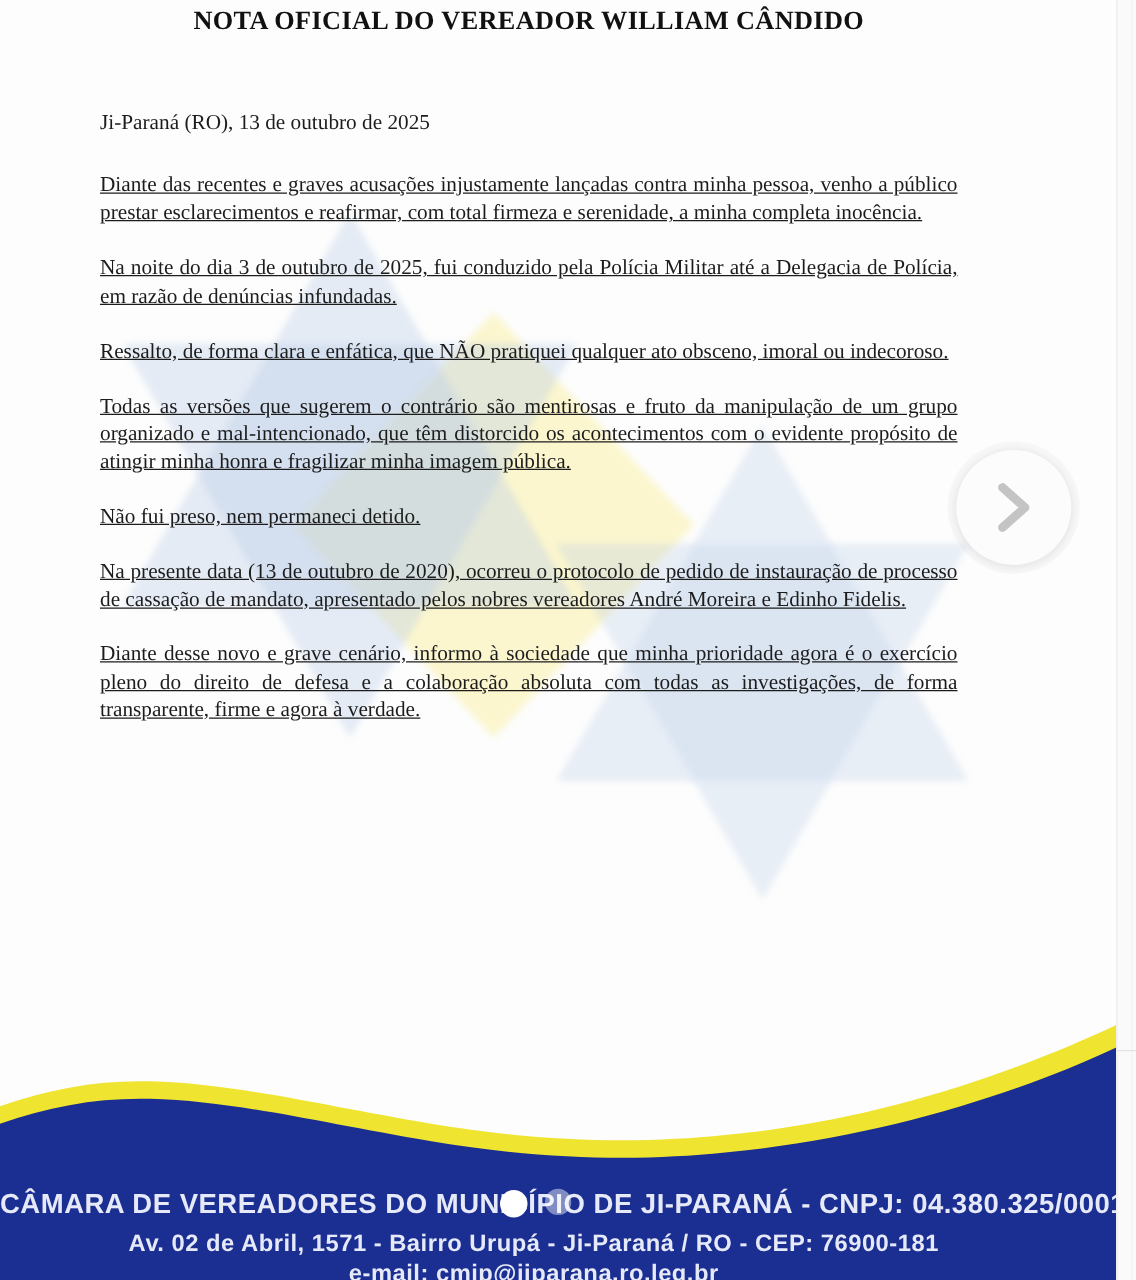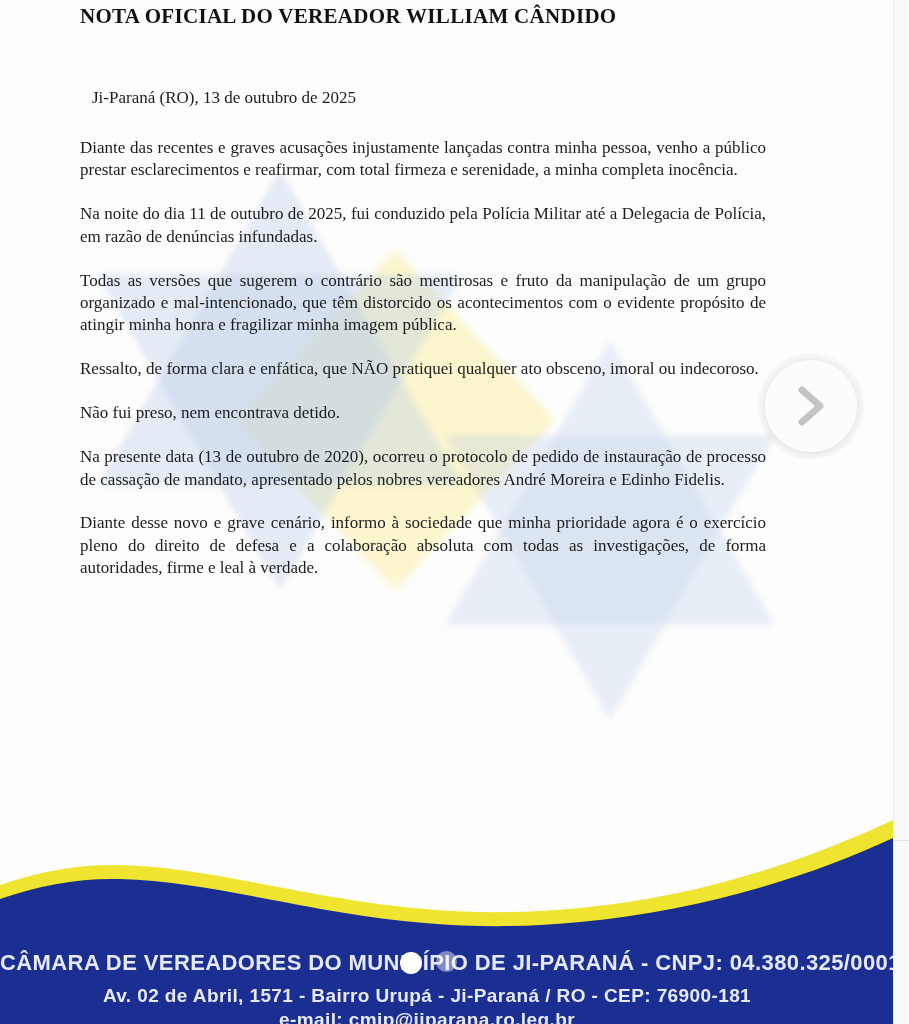--- a/index.html
+++ b/index.html
@@ -16,31 +16,32 @@
   
   .watermark{position:absolute;left:0;top:0;width:893px;height:1024px;filter:blur(3px);}
   
   .doc{
     position:absolute;left:80px;top:0;width:686px;
     color:#1c1c1c;
   }
   .doc-title{
     margin:4px 0 0 0;
     font-size:21px;font-weight:bold;letter-spacing:.3px;
-    white-space:nowrap;
+    text-align:center;white-space:nowrap;
     color:#111;
   }
   .dateline{
-    margin:58px 0 28px 12px;
+    margin:58px 0 28px 0;
     font-size:17px;line-height:22px;
   }
   .doc p{
     margin:0 0 21.5px 0;
     font-size:17px;line-height:22.4px;
     text-align:justify;
+    text-decoration:underline;
   }
   
   .wave{position:absolute;left:0;bottom:0;width:893px;height:210px;}
   .footer-text{
     position:absolute;left:0;width:854px;text-align:center;
     font-family:"Liberation Sans", sans-serif;font-weight:bold;
     color:#e6e9f7;letter-spacing:.4px;white-space:nowrap;
   }
   .footer-line1{top:950px;font-size:22px;}
   .footer-line2{top:985px;font-size:19px;}
@@ -74,26 +75,26 @@
     <polygon points="280,170 98,485 462,485" fill="rgba(186,204,232,0.38)"></polygon>
     <polygon points="280,590 98,275 462,275" fill="rgba(186,204,232,0.38)"></polygon>
     <polygon points="610,340 445,625 775,625" fill="rgba(186,204,232,0.30)"></polygon>
     <polygon points="610,720 445,435 775,435" fill="rgba(186,204,232,0.30)"></polygon>
   </svg>
 
   <div class="doc">
     <h1 class="doc-title">NOTA OFICIAL DO VEREADOR WILLIAM CÂNDIDO</h1>
     <div class="dateline">Ji-Paraná (RO), 13 de outubro de 2025</div>
     <p>Diante das recentes e graves acusações injustamente lançadas contra minha pessoa, venho a público prestar esclarecimentos e reafirmar, com total firmeza e serenidade, a minha completa inocência.</p>
-    <p>Na noite do dia 11 de outubro de 2025, fui conduzido pela Polícia Militar até a Delegacia de Polícia, em razão de denúncias infundadas.</p>
+    <p>Na noite do dia 3 de outubro de 2025, fui conduzido pela Polícia Militar até a Delegacia de Polícia, em razão de denúncias infundadas.</p>
+    <p>Ressalto, de forma clara e enfática, que NÃO pratiquei qualquer ato obsceno, imoral ou indecoroso.</p>
     <p>Todas as versões que sugerem o contrário são mentirosas e fruto da manipulação de um grupo organizado e mal-intencionado, que têm distorcido os acontecimentos com o evidente propósito de atingir minha honra e fragilizar minha imagem pública.</p>
-    <p>Ressalto, de forma clara e enfática, que NÃO pratiquei qualquer ato obsceno, imoral ou indecoroso.</p>
-    <p>Não fui preso, nem encontrava detido.</p>
+    <p>Não fui preso, nem permaneci detido.</p>
     <p>Na presente data (13 de outubro de 2020), ocorreu o protocolo de pedido de instauração de processo de cassação de mandato, apresentado pelos nobres vereadores André Moreira e Edinho Fidelis.</p>
-    <p>Diante desse novo e grave cenário, informo à sociedade que minha prioridade agora é o exercício pleno do direito de defesa e a colaboração absoluta com todas as investigações, de forma autoridades, firme e leal à verdade.</p>
+    <p>Diante desse novo e grave cenário, informo à sociedade que minha prioridade agora é o exercício pleno do direito de defesa e a colaboração absoluta com todas as investigações, de forma transparente, firme e agora à verdade.</p>
   </div>
 
   <svg class="wave" width="893" height="210" viewBox="0 0 893 210" xmlns="http://www.w3.org/2000/svg">
     <path d="M0,71 C40,57 78,50 120,51 C190,53 255,70 345,85 C435,100 512,101 580,94 C700,83 810,45 893,6 L893,210 L0,210 Z" fill="#efe42f"></path>
     <path d="M0,85 C40,71 78,64 120,65 C190,67 255,84 345,99 C435,114 512,115 580,108 C700,97 812,62 893,24 L893,210 L0,210 Z" fill="#1b2f92"></path>
   </svg>
 
   <div class="footer-text footer-line1">CÂMARA DE VEREADORES DO MUNICÍPIO DE JI-PARANÁ - CNPJ: 04.380.325/0001-06</div>
   <div class="footer-text footer-line2">Av. 02 de Abril, 1571 - Bairro Urupá - Ji-Paraná / RO - CEP: 76900-181</div>
   <div class="footer-text footer-line3">e-mail: cmjp@jiparana.ro.leg.br</div>

